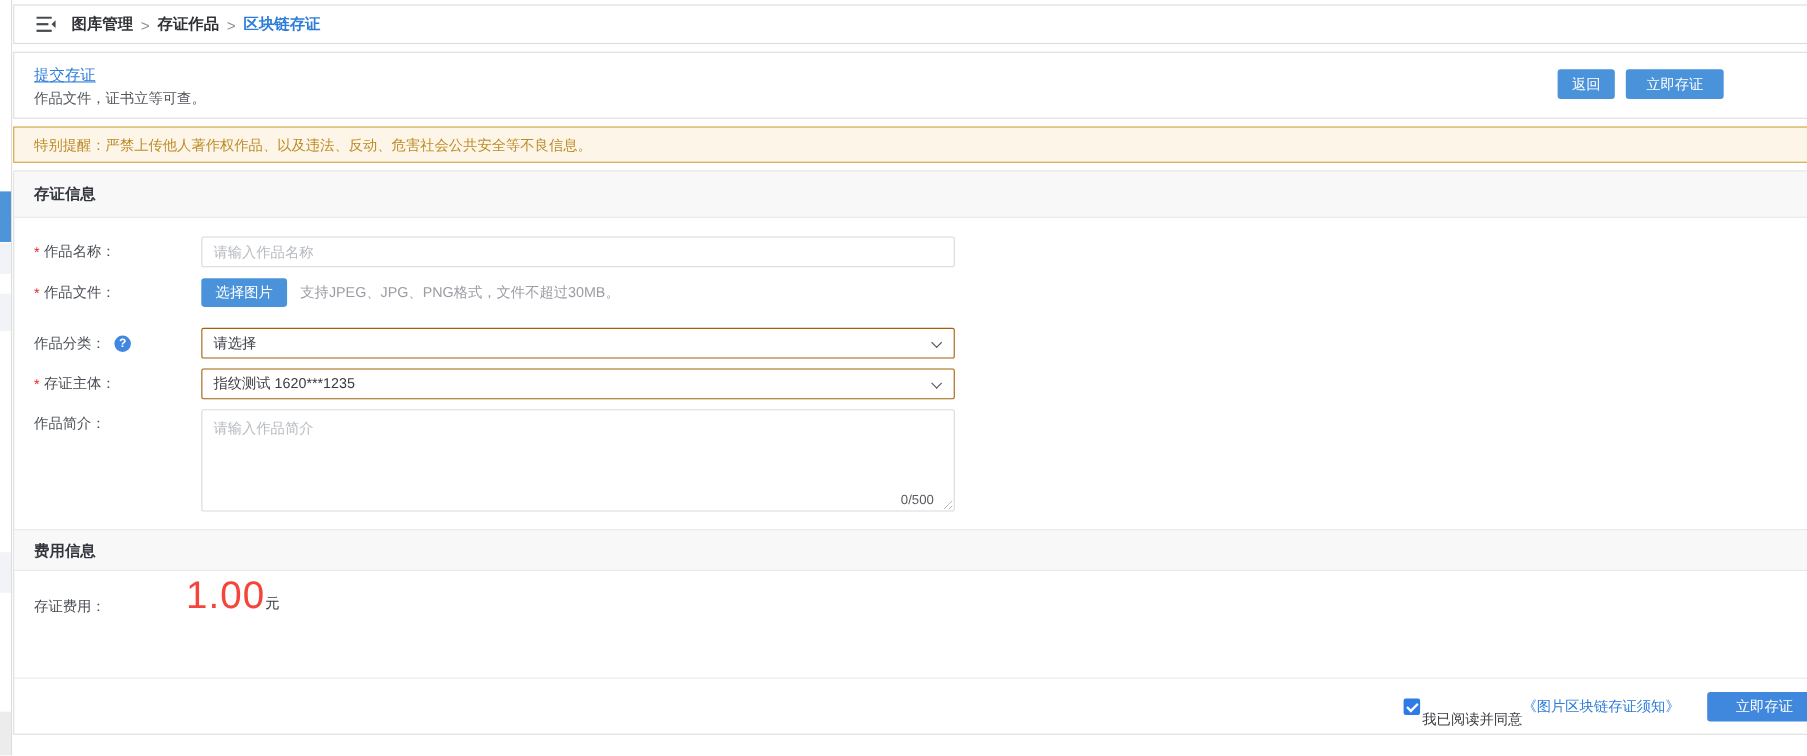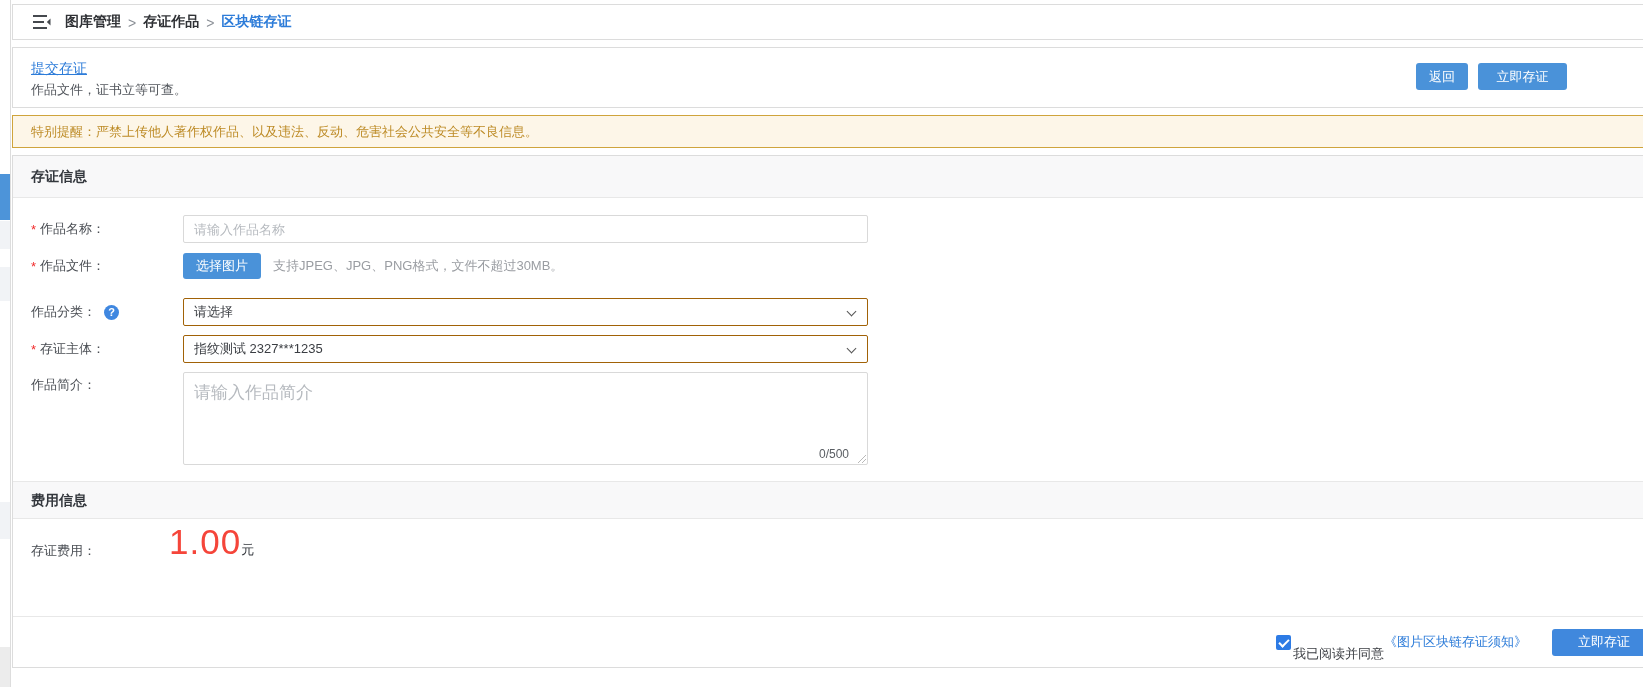--- a/index.html
+++ b/index.html
@@ -65,21 +65,21 @@
 
   .f-select { position:absolute; left:170px; width:685px; height:28px; border:1px solid #a16207; border-radius:2px;
               background:#fff; display:flex; align-items:center; padding:0 26px 0 10px; font-size:13px; color:#3a3d42; cursor:pointer; }
   .sel-cat { top:142px; }
   .sel-subj { top:179px; }
   .chevron { position:absolute; right:12px; top:9px; width:7px; height:7px;
              border-right:1px solid #555; border-bottom:1px solid #555; transform:rotate(45deg); }
 
   .ta-wrap { position:absolute; left:170px; top:216px; width:685px; height:93px; border:1px solid #d9d9d9; border-radius:2px; background:#fff; }
   .ta-wrap textarea { width:100%; height:100%; border:none; outline:none; resize:none; padding:8px 10px;
-                      font-size:17px; color:#ec4899; font-family:inherit; background:transparent; }
+                      font-size:13px; color:#ec4899; font-family:inherit; background:transparent; }
   .ta-wrap textarea::placeholder { color:#b6babf; }
   .ta-counter { position:absolute; right:18px; bottom:3px; font-size:12px; color:#5a5e63; }
   .ta-handle { position:absolute; right:1px; bottom:1px; width:10px; height:10px; cursor:nwse-resize;
                background:repeating-linear-gradient(135deg, transparent 0 2px, #b9b9b9 2px 3px);
                clip-path:polygon(100% 0, 100% 100%, 0 100%); }
 
   .fee-line { position:absolute; left:156px; top:366px; white-space:nowrap; }
   .fee-amount { font-size:35px; color:#f5453a; letter-spacing:1px; }
   .fee-unit { font-size:13px; color:#33373d; }
 
@@ -156,21 +156,21 @@
     <div class="f-select sel-cat">
       <span>请选择</span>
       <span class="chevron"></span>
     </div>
 
     <div class="flabel lab-subj">
       <span class="req">*</span>
       <span>存证主体：</span>
     </div>
     <div class="f-select sel-subj">
-      <span>指纹测试 2327***1235</span>
+      <span>指纹测试 1620***1235</span>
       <span class="chevron"></span>
     </div>
 
     <div class="flabel lab-intro">
       <span>作品简介：</span>
     </div>
     <div class="ta-wrap">
       <textarea placeholder="请输入作品简介" style=""></textarea>
       <span class="ta-counter">0/500</span>
       <span class="ta-handle"></span>

